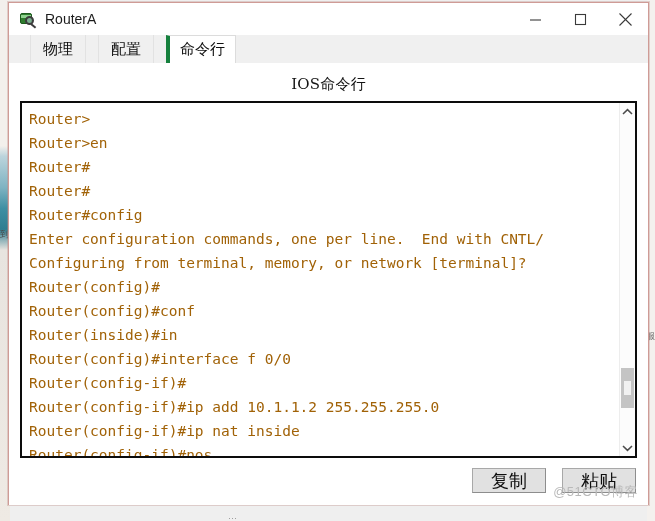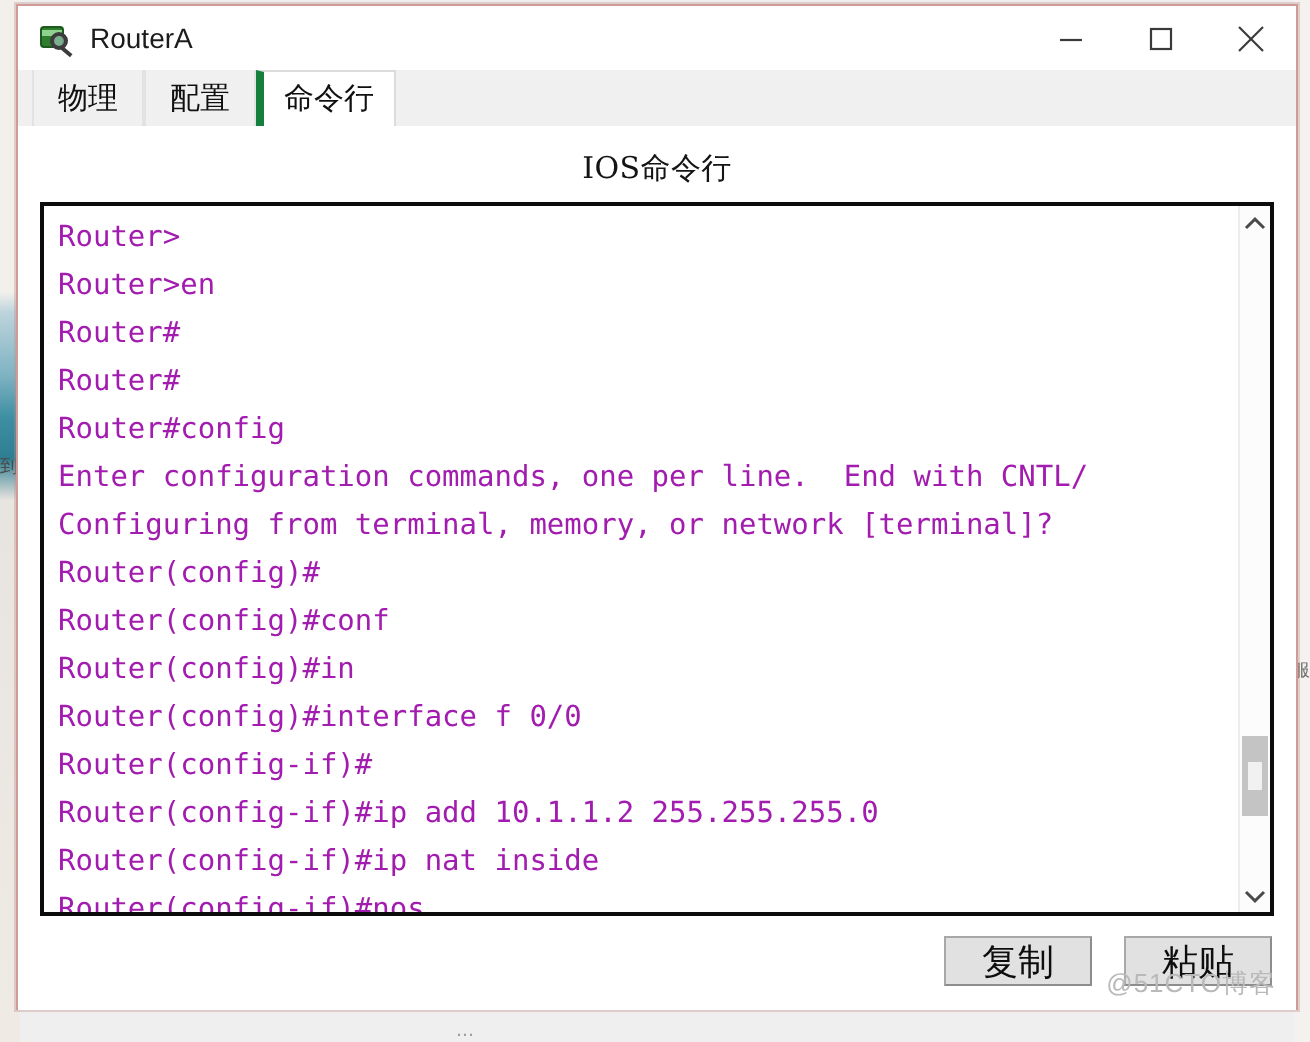--- a/index.html
+++ b/index.html
@@ -153,22 +153,23 @@
   .wbtn svg { display: block; }
 
   
   #tabstrip {
     position: relative;
     height: 29px;
     background: #f0f0f0;
     border-bottom: 1px solid #ffffff;
     display: flex;
     align-items: flex-start;
-    padding-left: 7px;
-    box-sizing: border-box;
+    padding-left: 21px;
+    box-sizing: border-box;
+    gap: 12px;
   }
   .tab {
     height: 28px;
     min-width: 56px;
     padding: 0 10px;
     display: flex;
     align-items: center;
     justify-content: center;
     font-family: "DejaVu Sans", sans-serif;
     font-size: 15px;
@@ -215,21 +216,21 @@
   #terminal {
     flex: 1 1 auto;
     overflow: hidden;
     padding: 4px 0 0 7px;
     box-sizing: border-box;
   }
   #terminal .line {
     font-family: "DejaVu Sans Mono", monospace;
     font-size: 14.5px;
     line-height: 24px;
-    color: #a21caf;
+    color: #a16207;
     white-space: pre;
     letter-spacing: 0px;
     height: 24px;
     overflow: hidden;
   }
 
   
   #vscroll {
     flex: none;
     width: 16px;
@@ -365,21 +366,21 @@
         <div id="terminal">
           <div class="line">Router&gt;</div>
           <div class="line">Router&gt;en</div>
           <div class="line">Router#</div>
           <div class="line">Router#</div>
           <div class="line">Router#config</div>
           <div class="line">Enter configuration commands, one per line.  End with CNTL/</div>
           <div class="line">Configuring from terminal, memory, or network [terminal]?</div>
           <div class="line">Router(config)#</div>
           <div class="line">Router(config)#conf</div>
-          <div class="line">Router(config)#in</div>
+          <div class="line">Router(inside)#in</div>
           <div class="line">Router(config)#interface f 0/0</div>
           <div class="line">Router(config-if)#</div>
           <div class="line">Router(config-if)#ip add 10.1.1.2 255.255.255.0</div>
           <div class="line">Router(config-if)#ip nat inside</div>
           <div class="line">Router(config-if)#nos</div>
 
         </div>
 
         <div id="vscroll">
           <div class="sb-arrow up">

